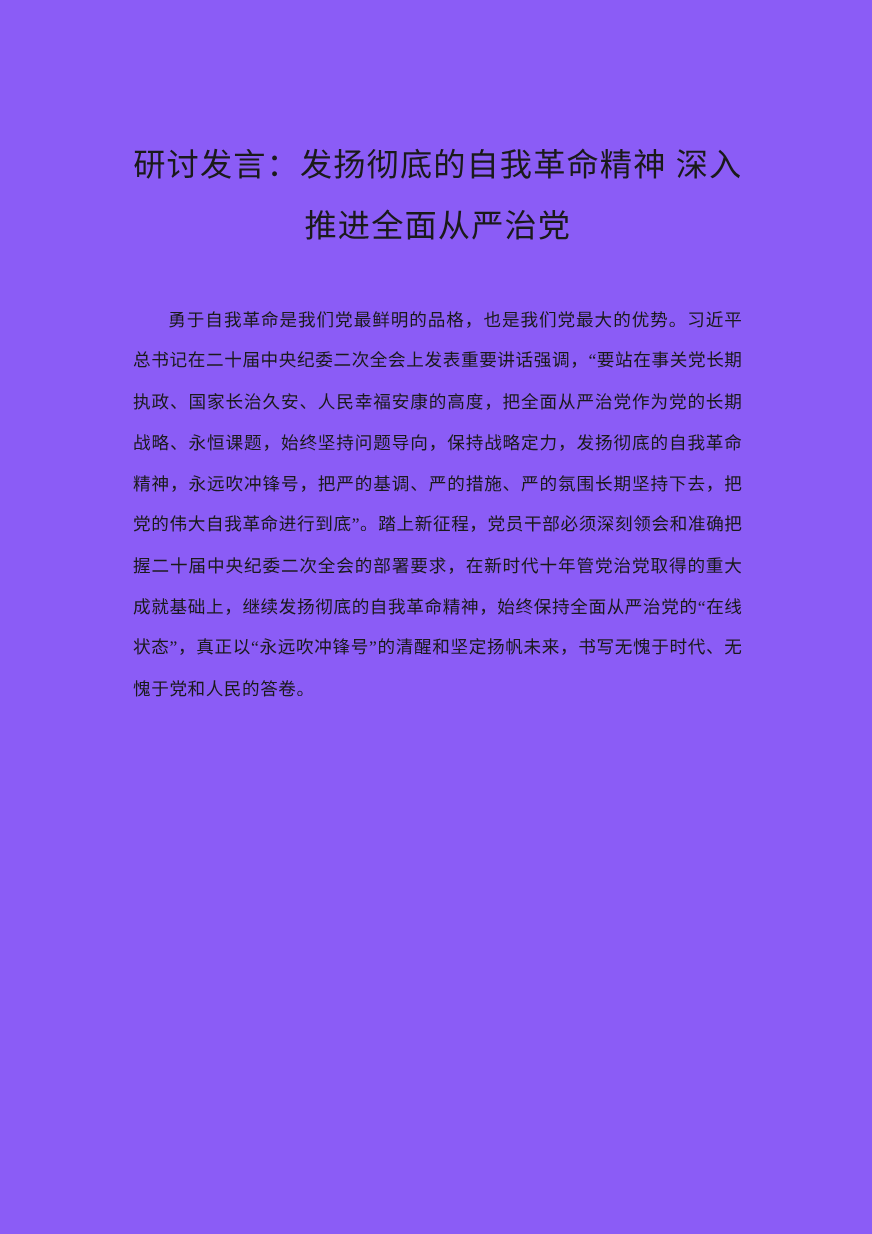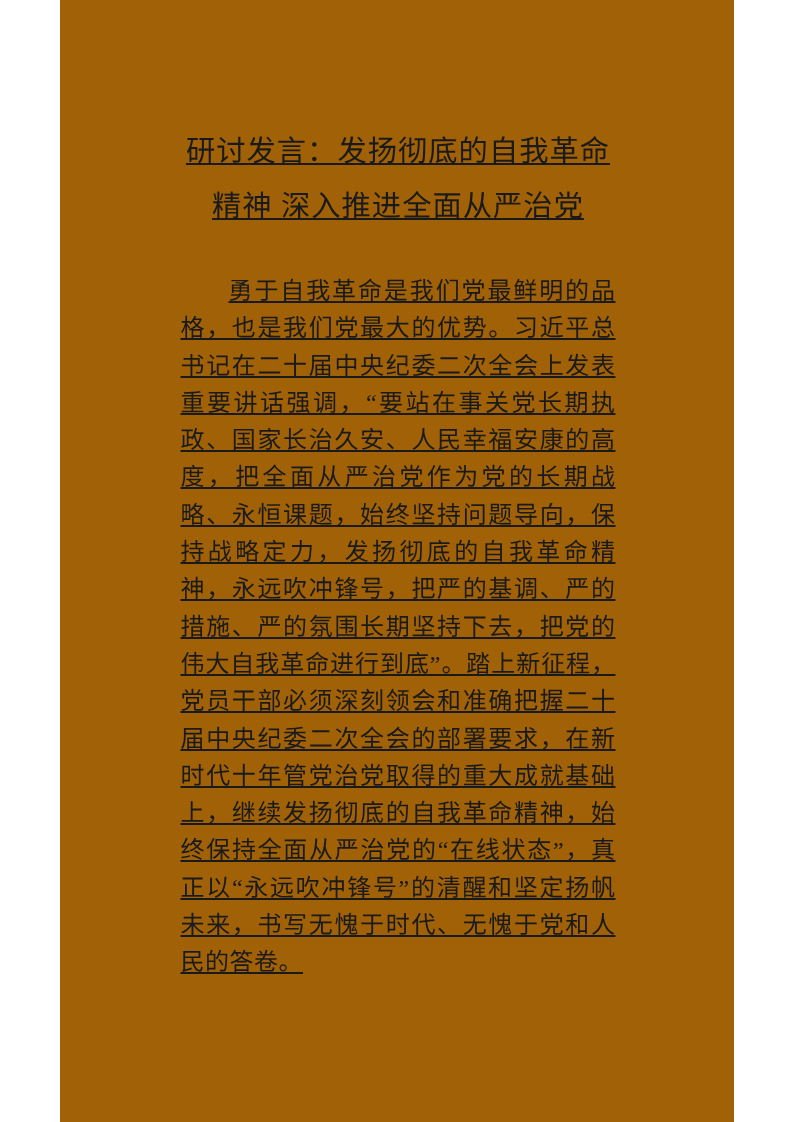--- a/index.html
+++ b/index.html
@@ -2,43 +2,42 @@
 <html lang="zh-CN"><head>
 <meta charset="utf-8">
 <style>
   html, body {
     margin: 0;
     padding: 0;
     background: #ffffff;
   }
   .page {
     position: relative;
-    width: 674px;
+    width: 793px;
     height: 1122px;
     margin: 0 auto;
-    background: #a16207;
+    background: #8b5cf6;
     box-sizing: border-box;
     padding: 124px 118px 0 121px;
     overflow: hidden;
     color: #1a1a1a;
-    text-decoration: underline;
   }
   .doc-title {
     margin: 0 0 39px 0;
     font-family: "Liberation Serif", "DejaVu Serif", serif;
     font-weight: normal;
     font-size: 29.3px;
     line-height: 55px;
     text-align: center;
     letter-spacing: 1px;
     color: #1a1a1a;
   }
   .doc-body {
     font-family: "Liberation Serif", "DejaVu Serif", serif;
-    font-size: 24px;
+    font-size: 16px;
     line-height: 37.3px;
     text-align: justify;
     color: #1a1a1a;
   }
   .para {
     margin: 0;
     text-indent: 2em;
     letter-spacing: 0.5px;
   }
   .para-lead {

